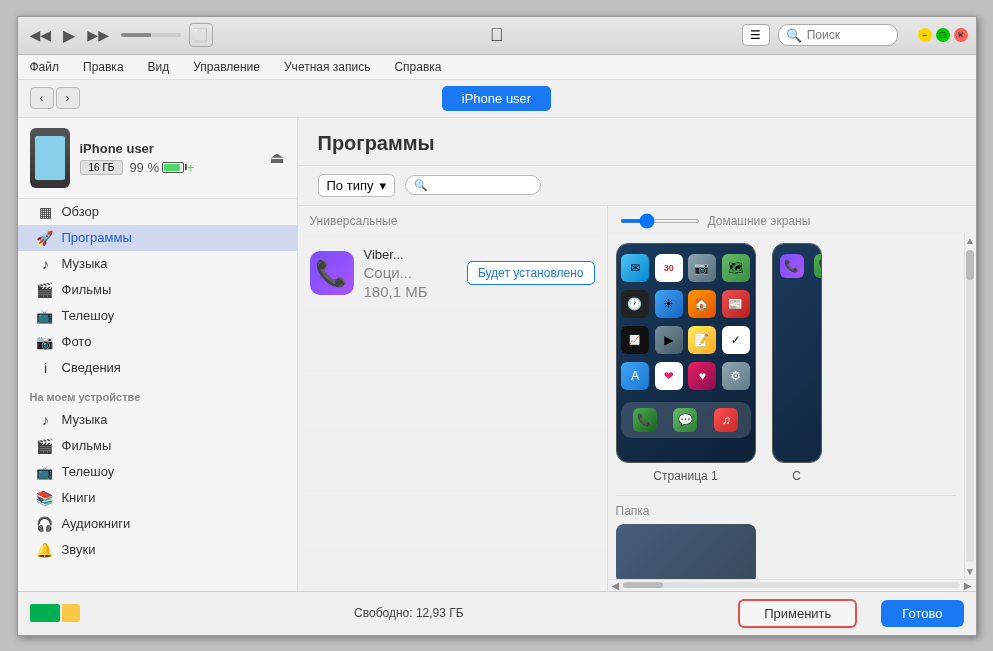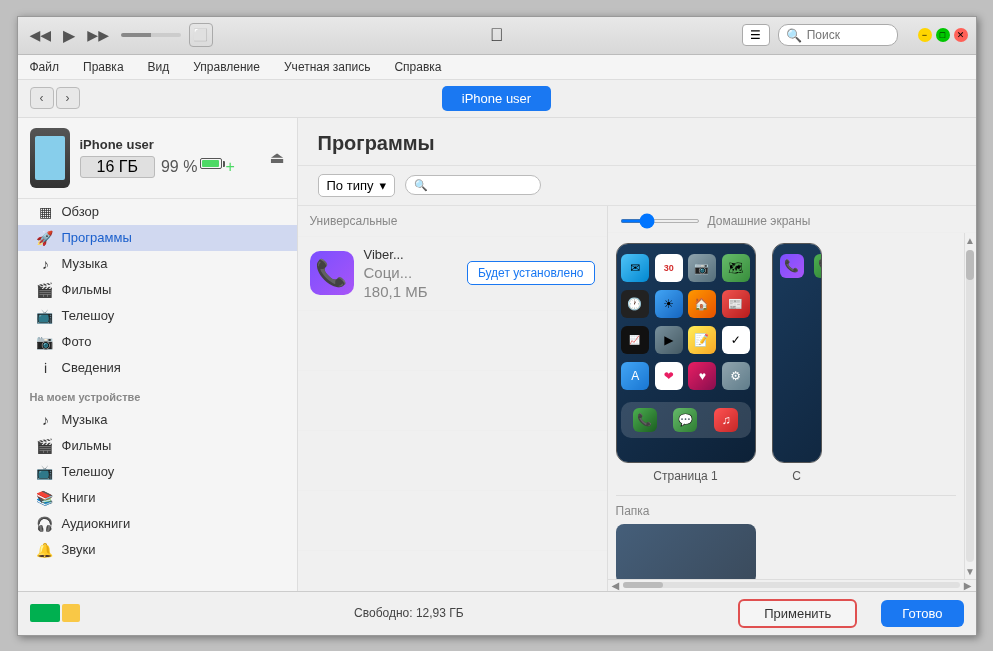--- a/index.html
+++ b/index.html
@@ -236,28 +236,28 @@
     .device-storage-row {
       display: flex;
       align-items: center;
       gap: 6px;
       margin-top: 4px;
     }
     .device-capacity {
       background: #e0e0e0;
       border: 1px solid #bbb;
       border-radius: 3px;
-      font-size: 16px;
-      padding: 1px 16px;
+      font-size: 10px;
+      padding: 1px 8px;
     }
     .device-battery {
       display: flex;
-      align-items: flex-start;
+      align-items: center;
       gap: 3px;
-      font-size: 16px;
+      font-size: 13px;
       color: #555;
     }
     .battery-icon {
       width: 22px;
       height: 11px;
       border: 1.5px solid #555;
       border-radius: 2px;
       position: relative;
       display: flex;
       align-items: center;

